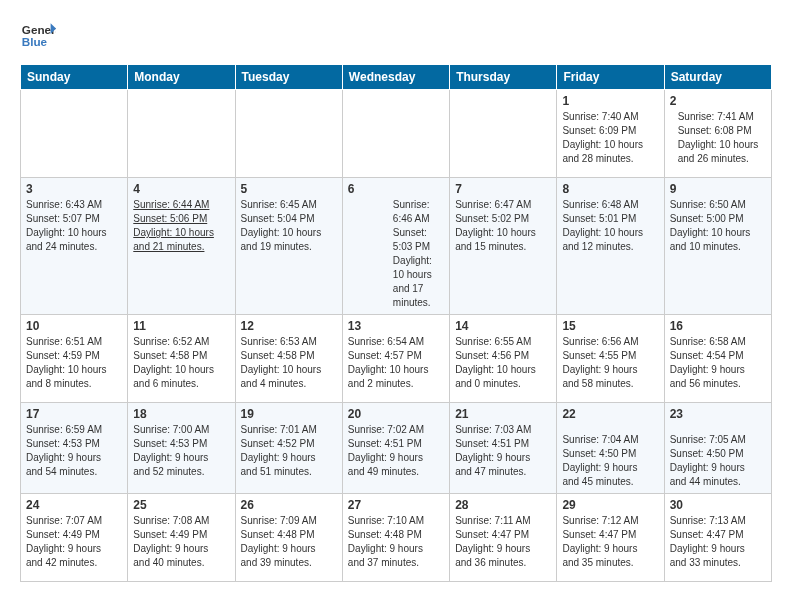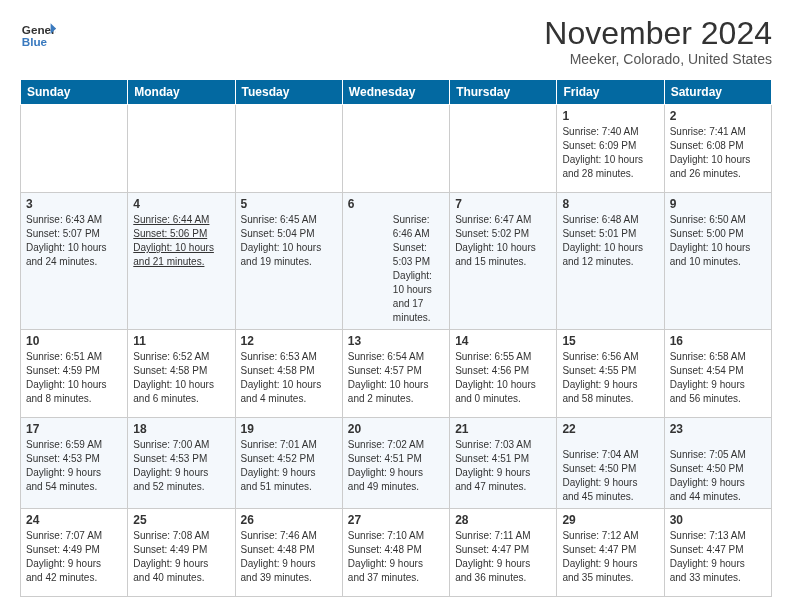--- a/index.html
+++ b/index.html
@@ -86,24 +86,20 @@
 <body>
 
 <div class="page">
   <div class="header">
     <div class="logo">
       <svg class="logo-icon" viewBox="0 0 40 40" xmlns="http://www.w3.org/2000/svg">
         <text x="2" y="20" font-size="13" font-weight="bold" fill="#333" font-family="Arial">General</text>
         <text x="2" y="33" font-size="13" font-weight="bold" fill="#3a7abf" font-family="Arial">Blue</text>
         <polygon points="34,8 40,14 34,20" fill="#3a7abf"></polygon>
       </svg>
-    </div>
-    <div class="title-block">
-      <div class="month-title">November 2024</div>
-      <div class="location">Meeker, Colorado, United States</div>
     </div>
   </div>
 
   <table class="calendar">
     <thead>
       <tr>
         <th>Sunday</th>
         <th>Monday</th>
         <th>Tuesday</th>
         <th>Wednesday</th>
@@ -121,21 +117,21 @@
           <td class="empty-cell"></td>
           <td>
             <span class="day-num">1</span>
             <div class="day-info" style="white-space: pre-line;">Sunrise: 7:40 AM
 Sunset: 6:09 PM
 Daylight: 10 hours
 and 28 minutes.</div>
           </td>
           <td>
             <span class="day-num">2</span>
-            <div class="day-info" style="white-space: pre-line;">Sunrise: 7:41 AM
+            <div class="day-info" style="white-space: pre-line; margin-left: 8px;">Sunrise: 7:41 AM
 Sunset: 6:08 PM
 Daylight: 10 hours
 and 26 minutes.</div>
           </td>
         </tr>
         <tr>
           <td>
             <span class="day-num">3</span>
             <div class="day-info" style="white-space: pre-line;">Sunrise: 6:43 AM
 Sunset: 5:07 PM
@@ -297,21 +293,21 @@
           </td>
           <td>
             <span class="day-num">25</span>
             <div class="day-info" style="white-space: pre-line;">Sunrise: 7:08 AM
 Sunset: 4:49 PM
 Daylight: 9 hours
 and 40 minutes.</div>
           </td>
           <td>
             <span class="day-num">26</span>
-            <div class="day-info" style="white-space: pre-line;">Sunrise: 7:46 AM
+            <div class="day-info" style="white-space: pre-line;">Sunrise: 7:09 AM
 Sunset: 4:48 PM
 Daylight: 9 hours
 and 39 minutes.</div>
           </td>
           <td>
             <span class="day-num">27</span>
             <div class="day-info" style="white-space: pre-line;">Sunrise: 7:10 AM
 Sunset: 4:48 PM
 Daylight: 9 hours
 and 37 minutes.</div>

